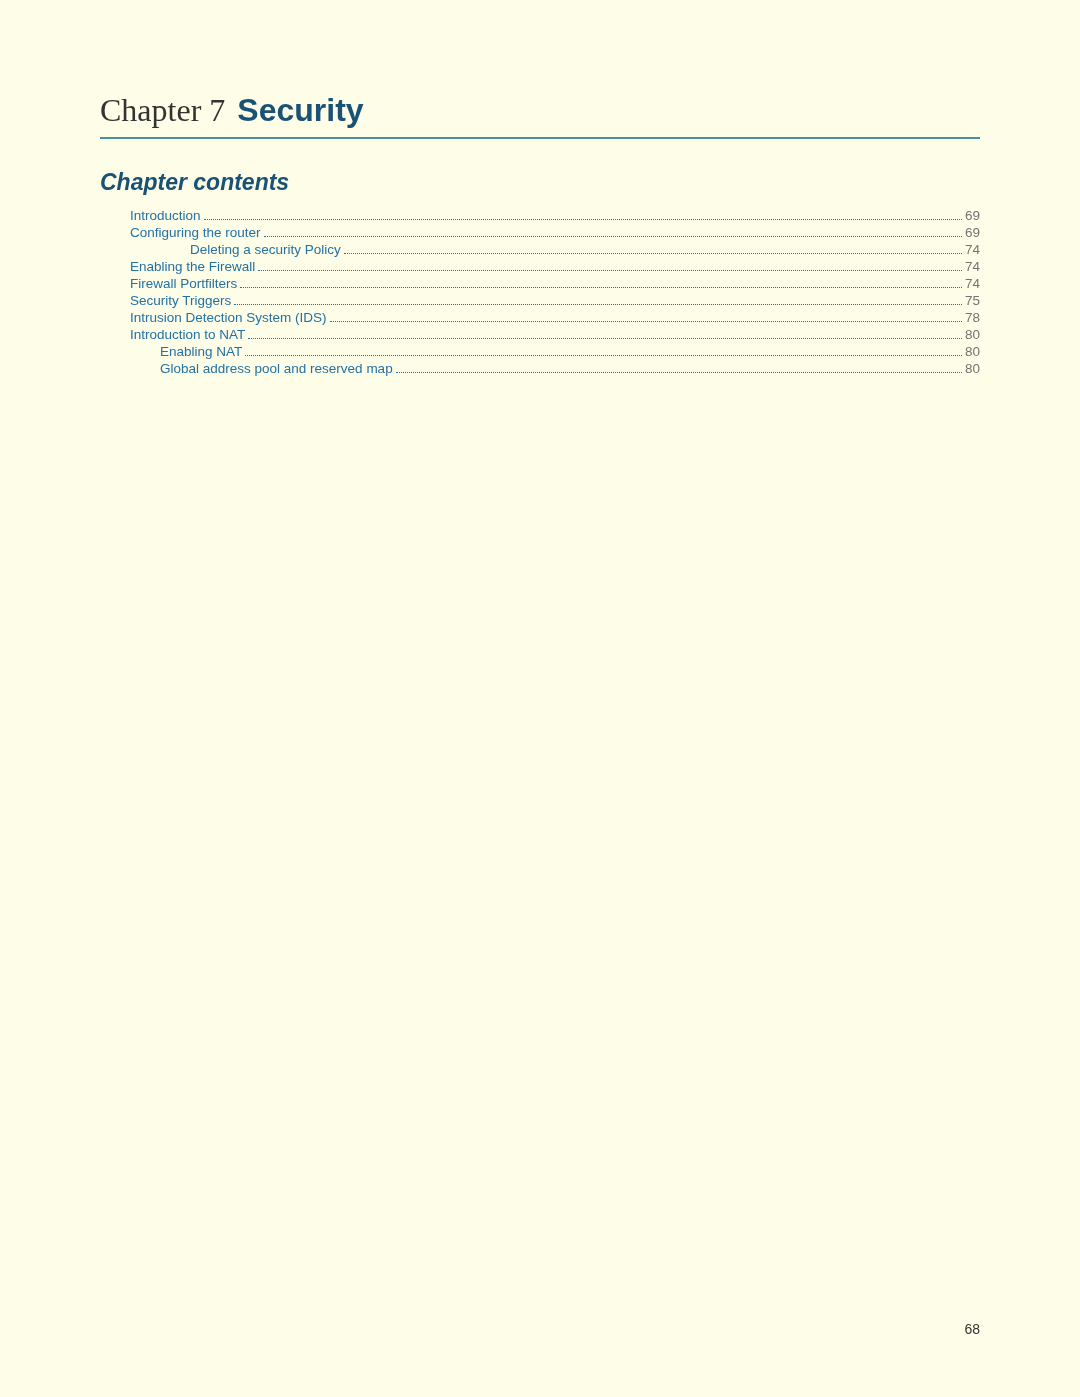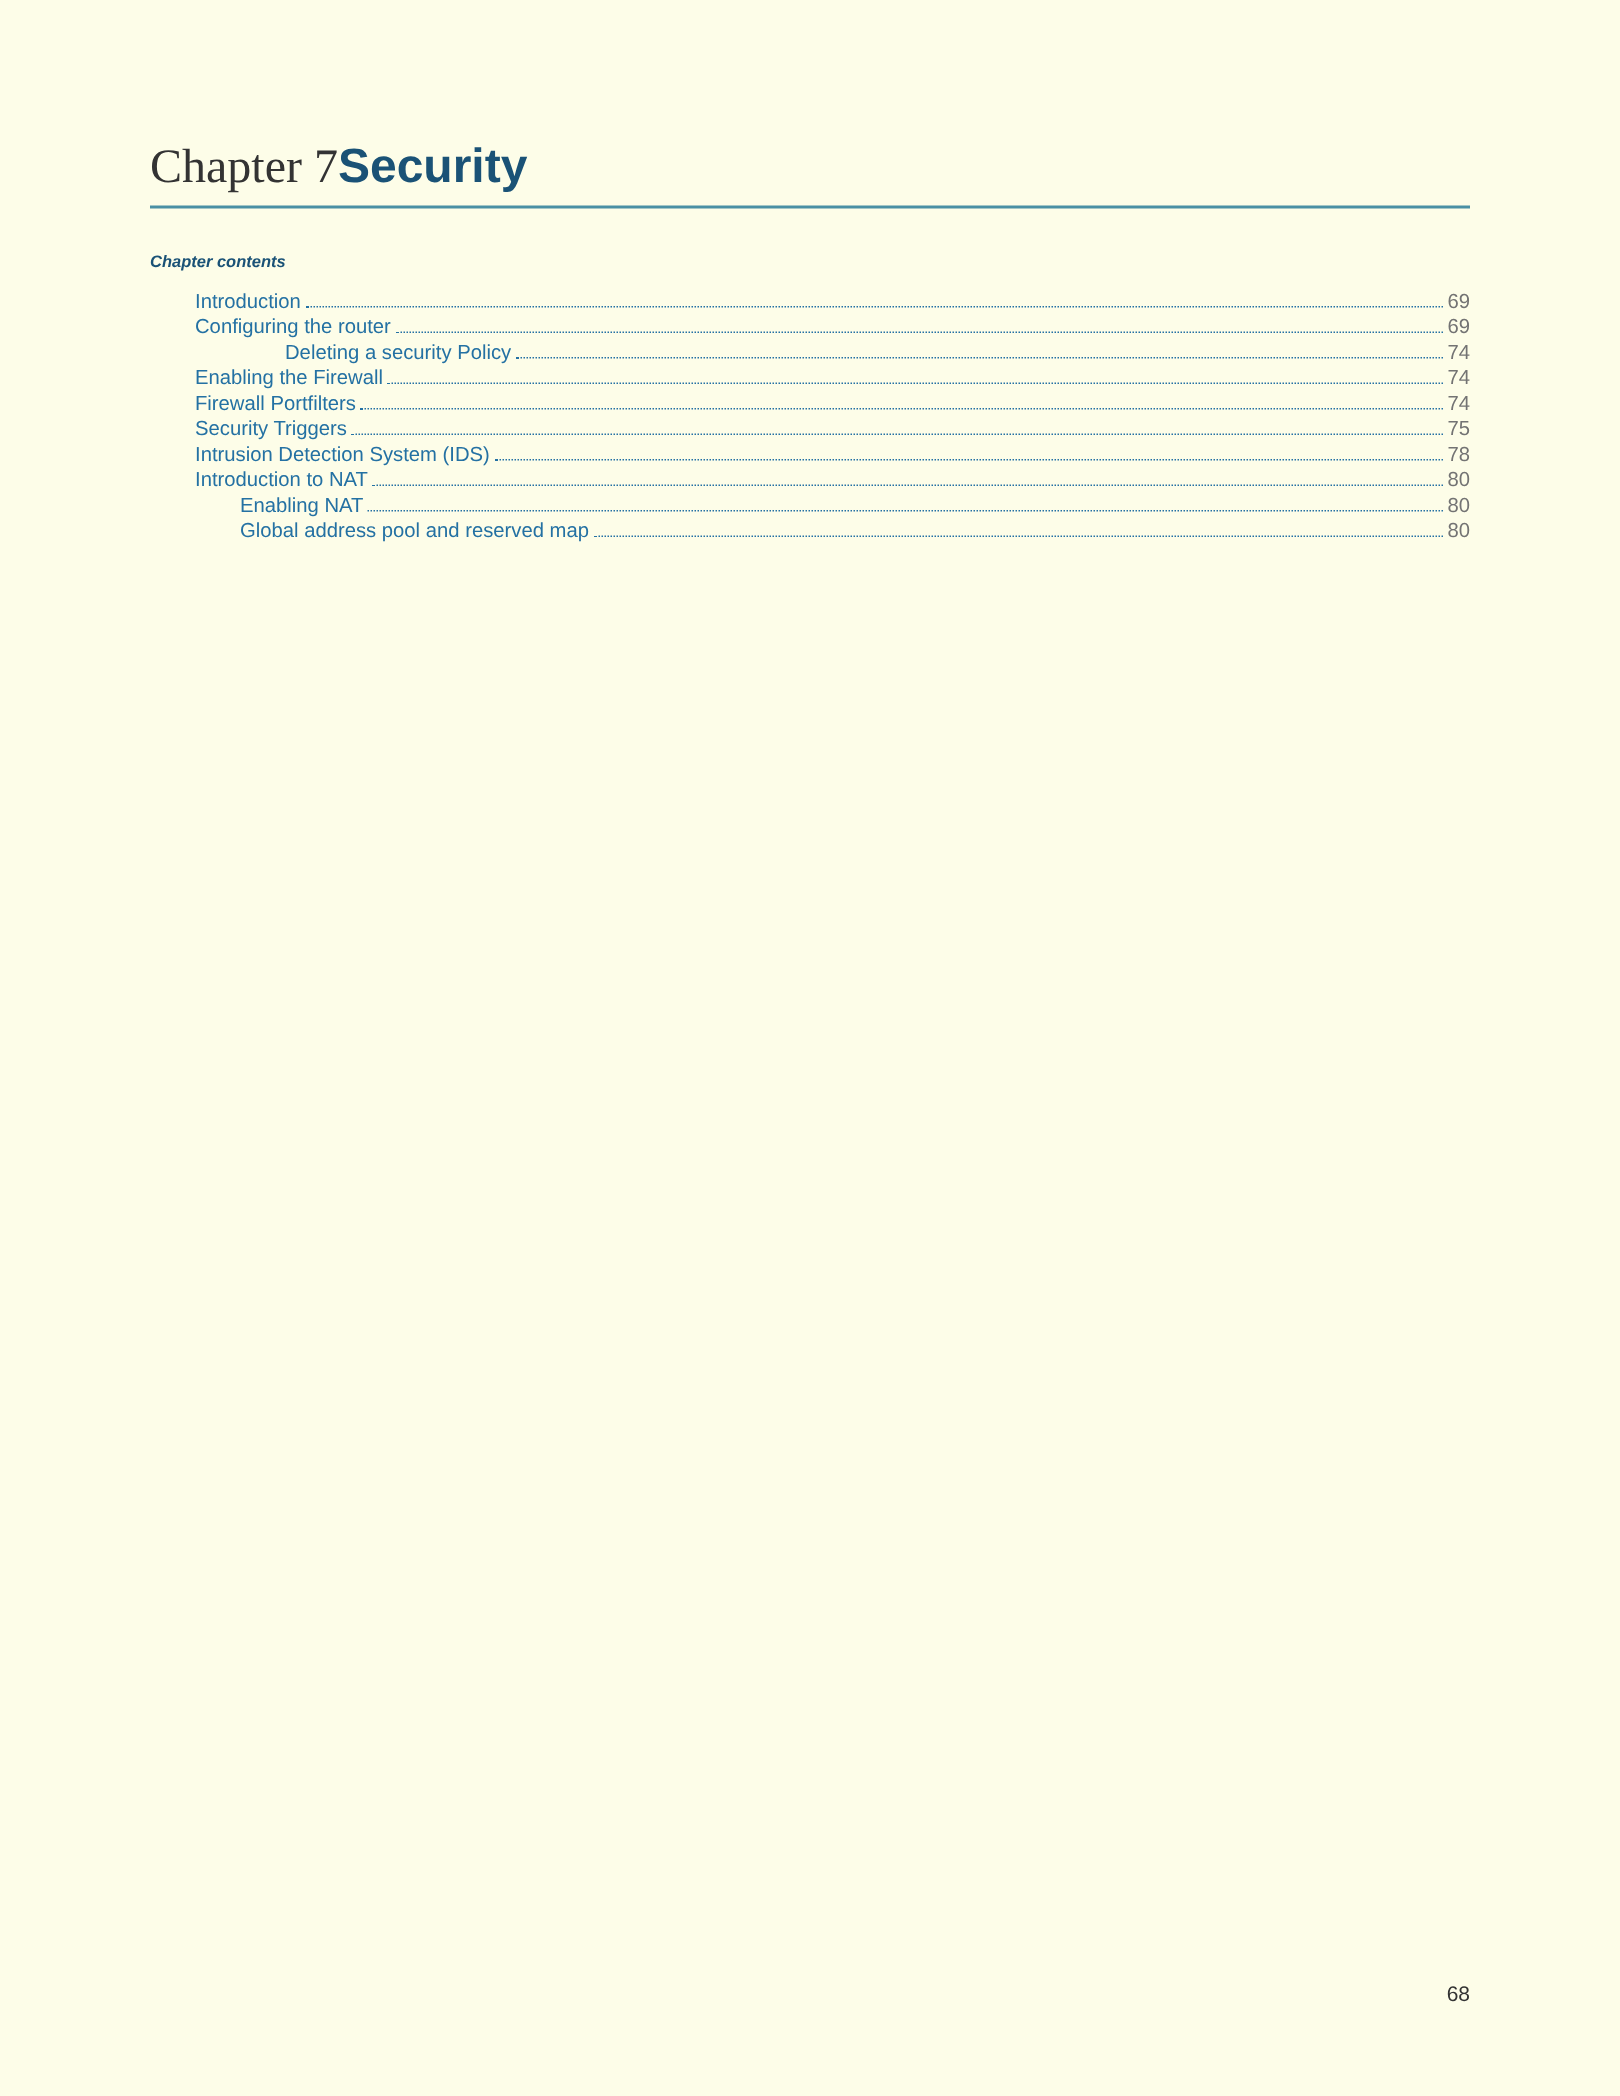--- a/index.html
+++ b/index.html
@@ -14,20 +14,21 @@
       width: 1080px;
       min-height: 1397px;
       position: relative;
       padding: 80px 100px 80px 100px;
       color: #000;
     }
 
     .chapter-header {
       display: flex;
       align-items: baseline;
+      gap: 12px;
       margin-bottom: 8px;
     }
 
     .chapter-label {
       font-size: 32px;
       font-weight: normal;
       color: #333;
       font-family: Georgia, serif;
     }
 
@@ -39,21 +40,21 @@
       margin-top: 12px;
     }
 
     .chapter-divider {
       border: none;
       border-top: 2px solid #4a90a4;
       margin-bottom: 30px;
     }
 
     .chapter-contents-heading {
-      font-size: 11px;
+      font-size: 23px;
       font-weight: bold;
       font-style: italic;
       color: #1a5276;
       margin-bottom: 12px;
       font-family: Arial, sans-serif;
     }
 
     .toc {
       width: 100%;
     }

